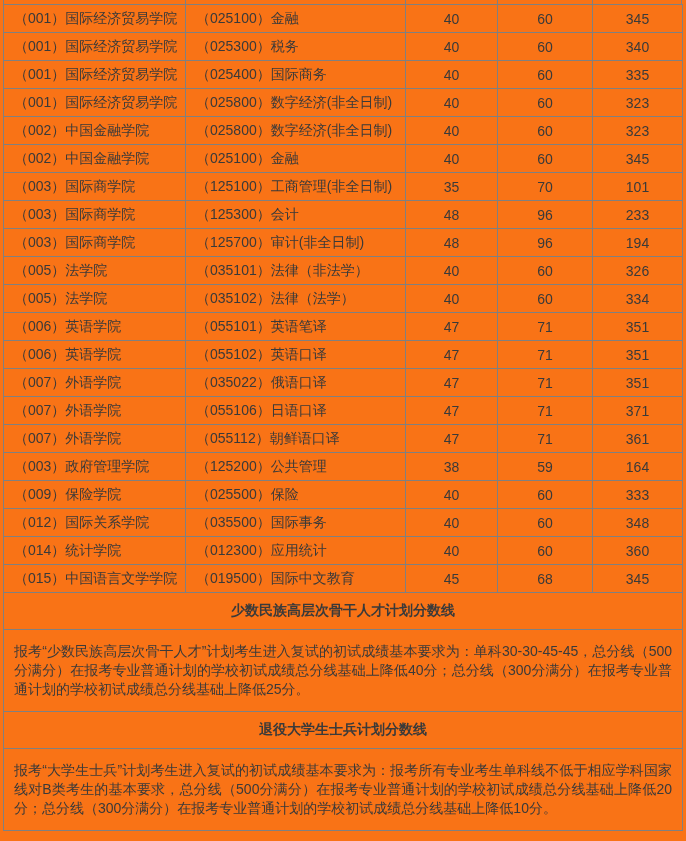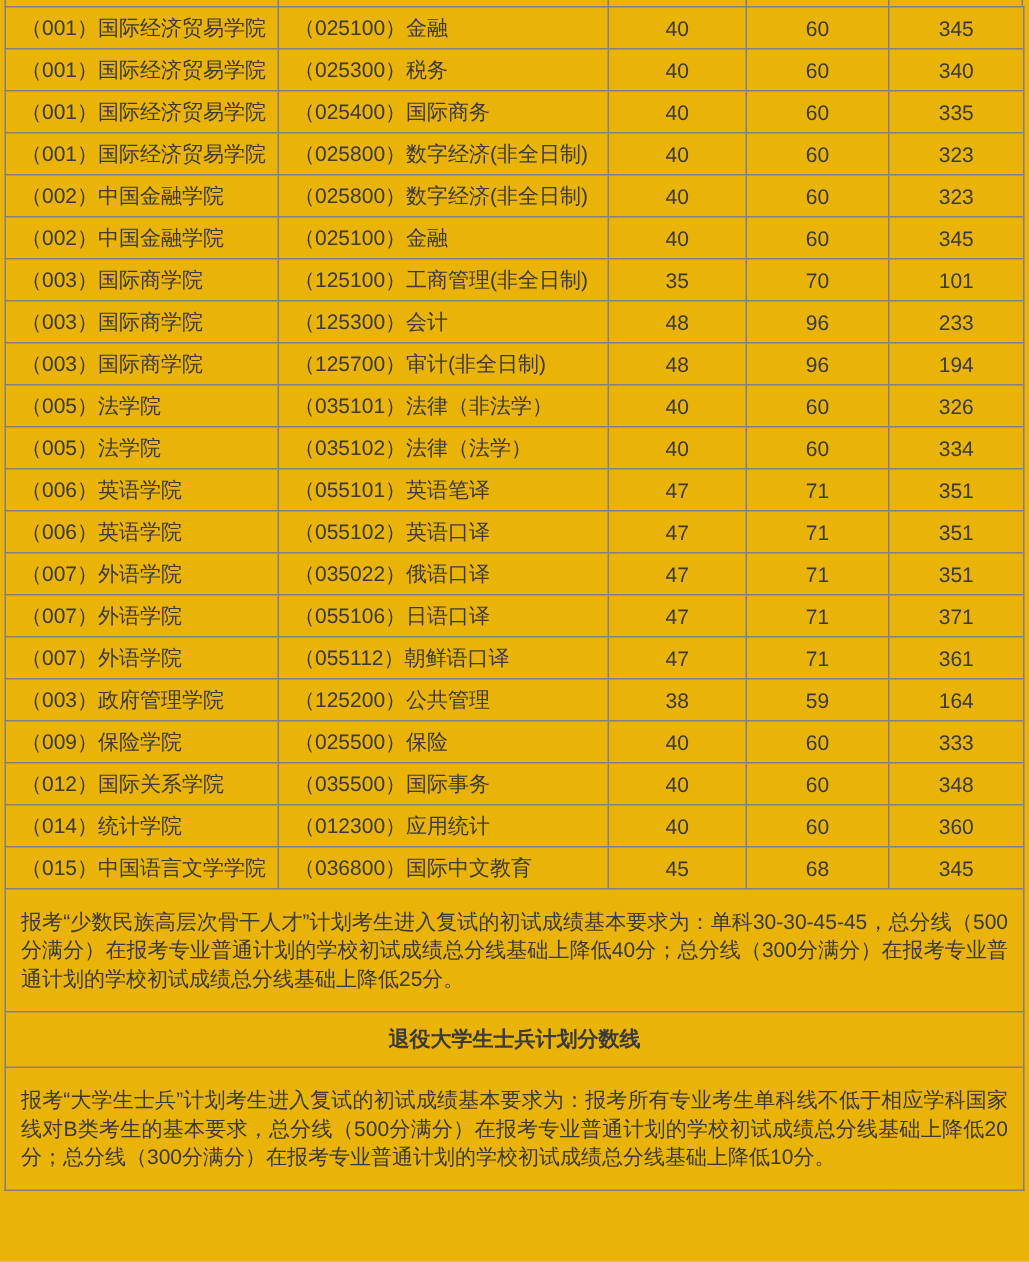--- a/index.html
+++ b/index.html
@@ -1,20 +1,20 @@
 <!DOCTYPE html>
 <html><head>
 <meta charset="utf-8">
 <style>
   * { margin:0; padding:0; box-sizing:border-box; }
   body { background:#ffffff; font-family:"Liberation Sans", sans-serif; }
   .page {
     position:relative;
     width:686px; height:841px;
-    background:#eab308;
+    background:#f97316;
     overflow:hidden;
   }
   
   .top-stub {
     position:absolute; top:0; width:1px; height:4px;
     background:#808080;
   }
   table.scores {
     position:absolute; left:3px; top:4px;
     width:679px;
@@ -210,28 +210,31 @@
   </tr>
         <tr>
     <td class="college">（014）统计学院</td>
     <td class="major">（012300）应用统计</td>
     <td class="num">40</td>
     <td class="num">60</td>
     <td class="num">360</td>
   </tr>
         <tr>
     <td class="college">（015）中国语言文学学院</td>
-    <td class="major">（036800）国际中文教育</td>
+    <td class="major">（019500）国际中文教育</td>
     <td class="num">45</td>
     <td class="num">68</td>
     <td class="num">345</td>
   </tr>
       </tbody>
     <tbody>
       <tr>
+        <td class="section-title" colspan="5">少数民族高层次骨干人才计划分数线</td>
+      </tr>
+      <tr>
         <td class="section-body" colspan="5">报考“少数民族高层次骨干人才”计划考生进入复试的初试成绩基本要求为：单科30-30-45-45，总分线（500分满分）在报考专业普通计划的学校初试成绩总分线基础上降低40分；总分线（300分满分）在报考专业普通计划的学校初试成绩总分线基础上降低25分。</td>
       </tr>
       <tr>
         <td class="section-title" colspan="5">退役大学生士兵计划分数线</td>
       </tr>
       <tr>
         <td class="section-body" colspan="5">报考“大学生士兵”计划考生进入复试的初试成绩基本要求为：报考所有专业考生单科线不低于相应学科国家线对B类考生的基本要求，总分线（500分满分）在报考专业普通计划的学校初试成绩总分线基础上降低20分；总分线（300分满分）在报考专业普通计划的学校初试成绩总分线基础上降低10分。</td>
       </tr>
     </tbody>
   </table>

